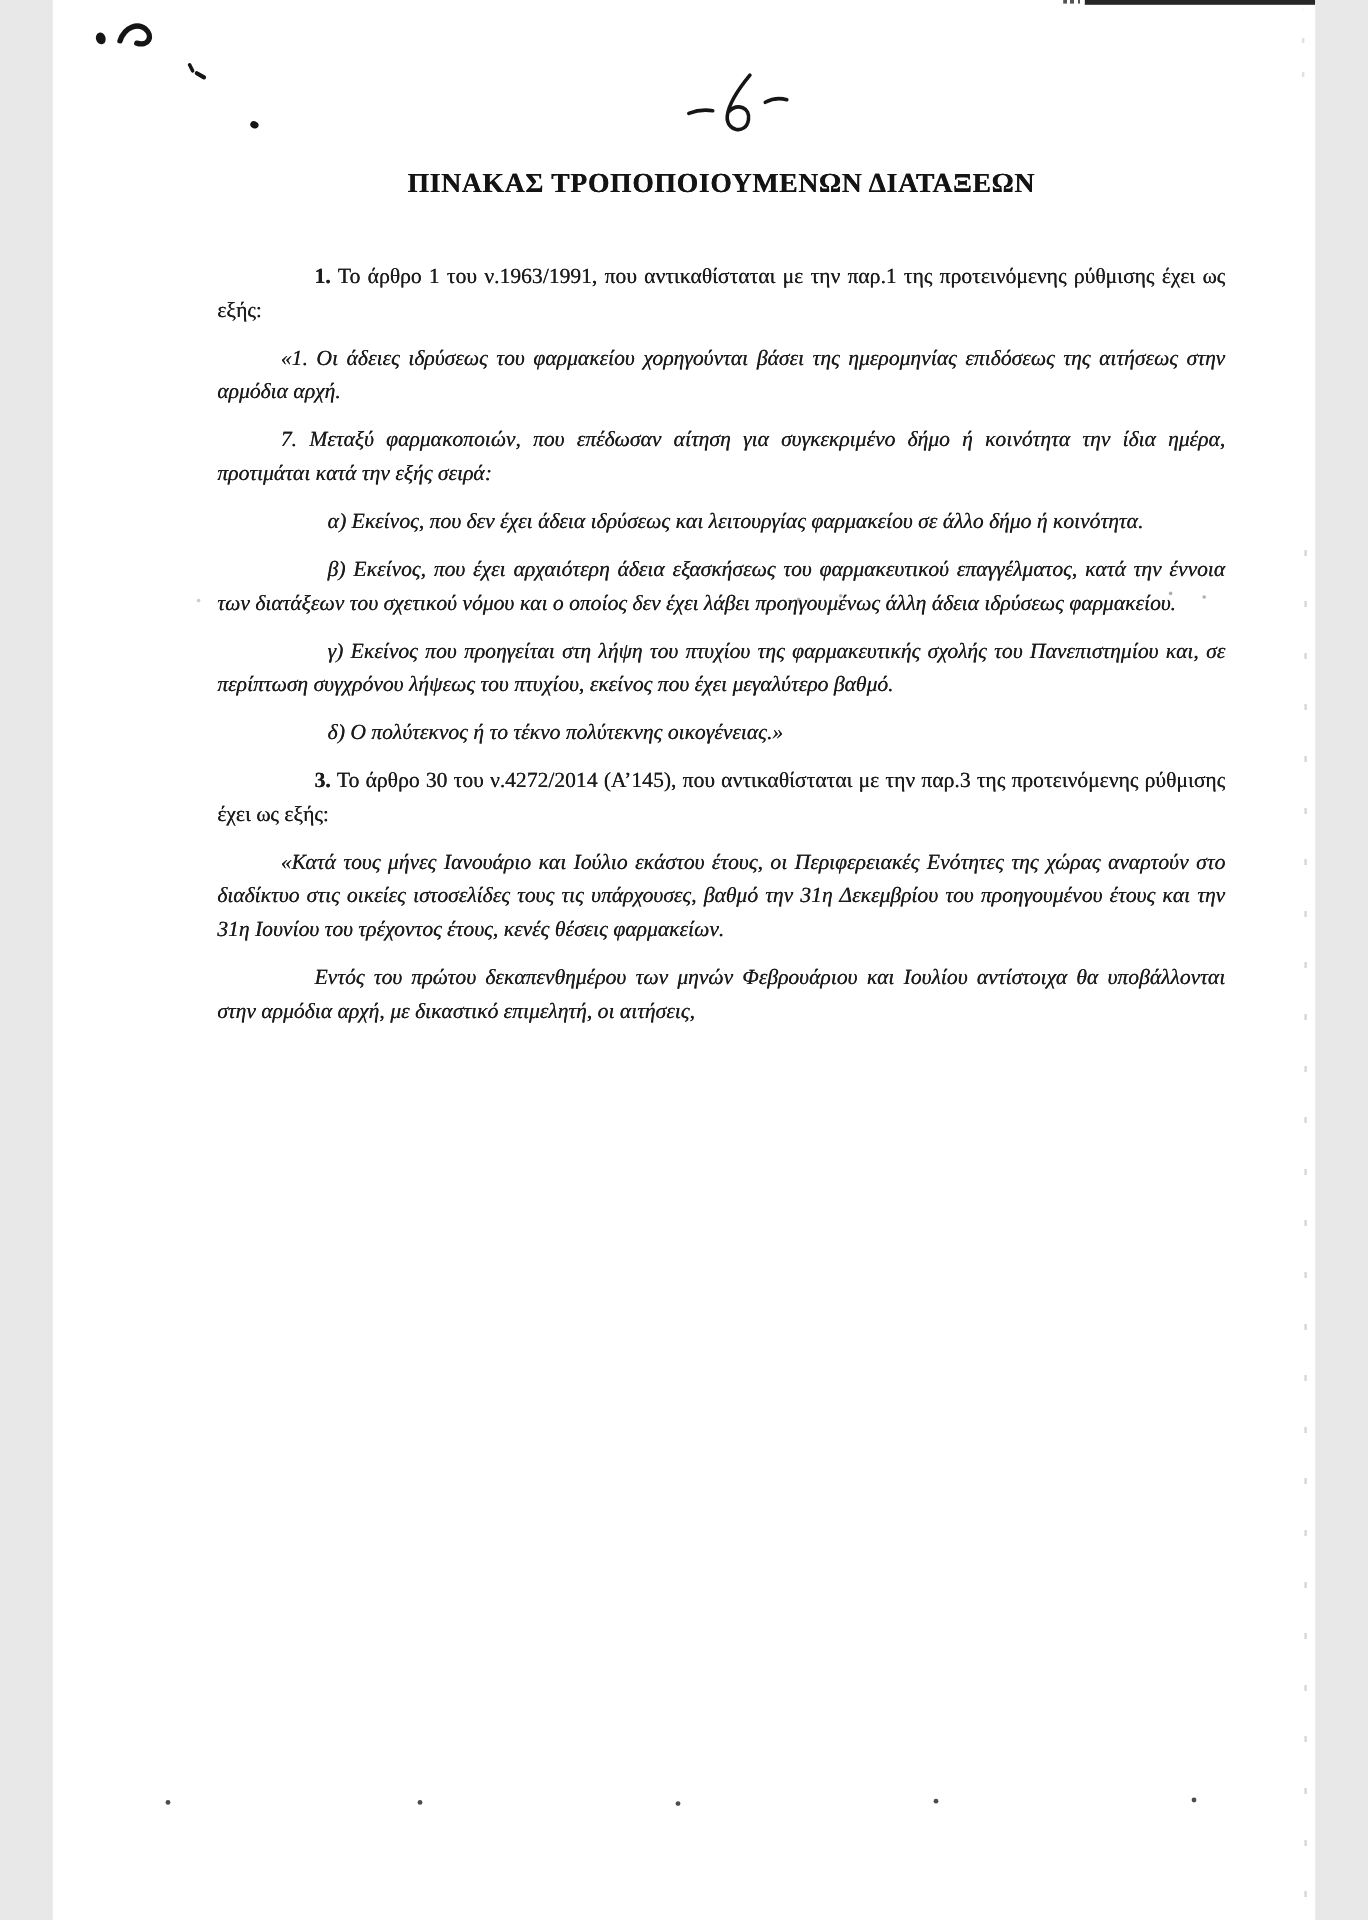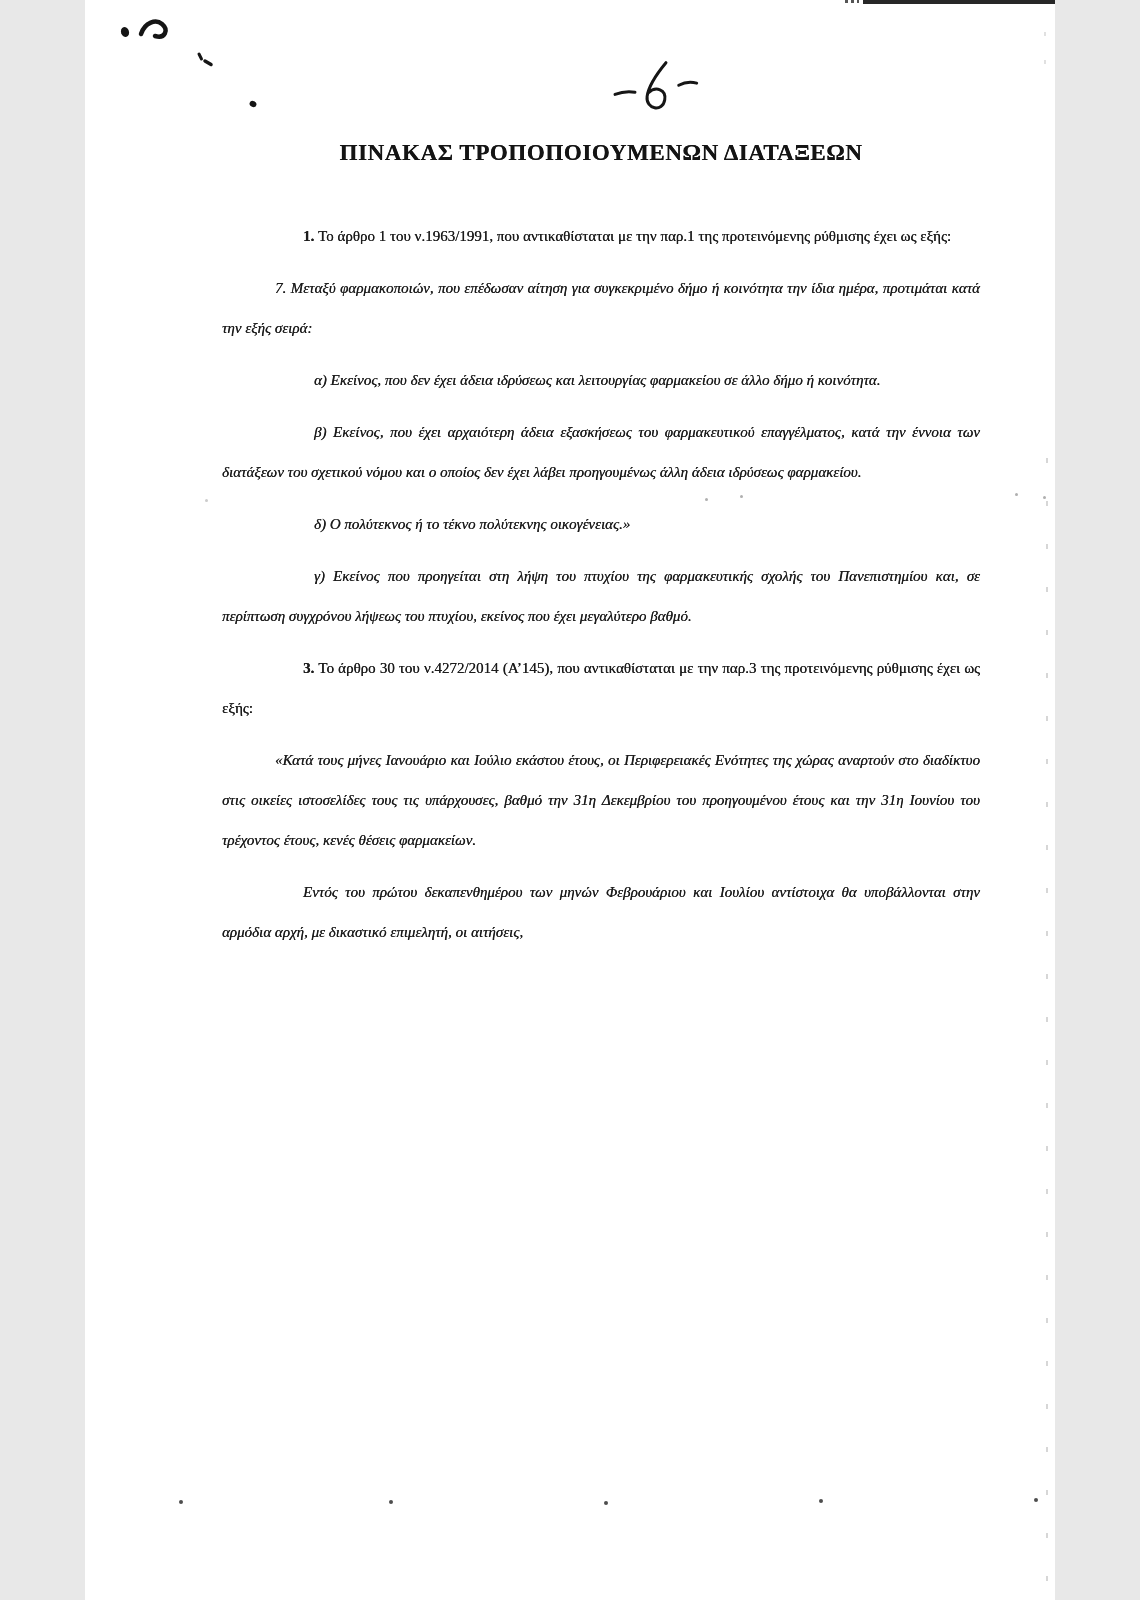--- a/index.html
+++ b/index.html
@@ -1,18 +1,18 @@
 <!DOCTYPE html>
 <html lang="el"><head>
 <meta charset="utf-8">
 <style>
   html,body{margin:0;padding:0;background:#e8e8e8;}
   .page{
     position:relative;
-    width:970px;height:1600px;
+    width:1052px;height:1600px;
     margin:0 auto;
     background:#fff;
     overflow:hidden;
     box-sizing:border-box;
     padding:0 75px 0 137px;
     font-family:"Liberation Serif","DejaVu Serif",serif;
     color:#1c1c1c;
   }
   .sr-only{position:absolute;width:1px;height:1px;overflow:hidden;clip:rect(0 0 0 0);white-space:nowrap;}
   
@@ -29,21 +29,21 @@
     text-align:center;
     font-size:23px;line-height:30px;
     font-weight:bold;letter-spacing:.6px;
     color:#141414;
     text-shadow:.3px 0 0 currentColor;
   }
   
   .body{margin-top:48px;}
   .para{
     margin:0 0 12px;
-    font-size:15px;line-height:40px;
+    font-size:18px;line-height:28px;
     text-align:justify;
     text-shadow:.2px 0 0 currentColor;
   }
   .para.numbered{text-indent:81px;}
   .para.quote{text-indent:53px;}
   .para.list-item{text-indent:92px;}
   .para.quoted{font-style:italic;}
   .pnum{font-weight:bold;}
   
   .speckles span{position:absolute;width:3px;height:3px;border-radius:50%;background:#6d6d6d;opacity:.55;}
@@ -89,25 +89,26 @@
       <path d="M8,35 Q18,31.5 28,33.5" fill="none" stroke="#161616" stroke-width="3" stroke-linecap="round"></path>
       <path d="M60,5 C52,14 42,26 40,38 C38,51 55,55 57.5,42 C59.5,32 49,27.5 41.5,34.5" fill="none" stroke="#161616" stroke-width="3" stroke-linecap="round"></path>
       <path d="M72,28 Q81,23.5 90,26.5" fill="none" stroke="#161616" stroke-width="3" stroke-linecap="round"></path>
     </svg>
   </div>
 
   <h1 class="title">ΠΙΝΑΚΑΣ ΤΡΟΠΟΠΟΙΟΥΜΕΝΩΝ ΔΙΑΤΑΞΕΩΝ</h1>
 
   <main class="body">
       <p class="para numbered"><span class="pnum">1.</span>&nbsp;Το άρθρο 1 του ν.1963/1991, που αντικαθίσταται με την παρ.1 της προτεινόμενης ρύθμισης έχει ως εξής:</p>
+      <p class="para quote quoted">«1. Οι άδειες ιδρύσεως του φαρμακείου χορηγούνται βάσει της ημερομηνίας επιδόσεως της αιτήσεως στην αρμόδια αρχή.</p>
       <p class="para quote quoted">7. Μεταξύ φαρμακοποιών, που επέδωσαν αίτηση για συγκεκριμένο δήμο ή κοινότητα την ίδια ημέρα, προτιμάται κατά την εξής σειρά:</p>
       <p class="para list-item quoted">α) Εκείνος, που δεν έχει άδεια ιδρύσεως και λειτουργίας φαρμακείου σε άλλο δήμο ή κοινότητα.</p>
       <p class="para list-item quoted">β) Εκείνος, που έχει αρχαιότερη άδεια εξασκήσεως του φαρμακευτικού επαγγέλματος, κατά την έννοια των διατάξεων του σχετικού νόμου και ο οποίος δεν έχει λάβει προηγουμένως άλλη άδεια ιδρύσεως φαρμακείου.</p>
+      <p class="para list-item quoted">γ) Εκείνος που προηγείται στη λήψη του πτυχίου της φαρμακευτικής σχολής του Πανεπιστημίου και, σε περίπτωση συγχρόνου λήψεως του πτυχίου, εκείνος που έχει μεγαλύτερο βαθμό.</p>
       <p class="para list-item quoted">δ) Ο πολύτεκνος ή το τέκνο πολύτεκνης οικογένειας.»</p>
-      <p class="para list-item quoted">γ) Εκείνος που προηγείται στη λήψη του πτυχίου της φαρμακευτικής σχολής του Πανεπιστημίου και, σε περίπτωση συγχρόνου λήψεως του πτυχίου, εκείνος που έχει μεγαλύτερο βαθμό.</p>
       <p class="para numbered"><span class="pnum">3.</span>&nbsp;Το άρθρο 30 του ν.4272/2014 (Α’145), που αντικαθίσταται με την παρ.3 της προτεινόμενης ρύθμισης έχει ως εξής:</p>
       <p class="para quote quoted">«Κατά τους μήνες Ιανουάριο και Ιούλιο εκάστου έτους, οι Περιφερειακές Ενότητες της χώρας αναρτούν στο διαδίκτυο στις οικείες ιστοσελίδες τους τις υπάρχουσες, βαθμό την 31η Δεκεμβρίου του προηγουμένου έτους και την 31η Ιουνίου του τρέχοντος έτους, κενές θέσεις φαρμακείων.</p>
       <p class="para numbered quoted">Εντός του πρώτου δεκαπενθημέρου των μηνών Φεβρουάριου και Ιουλίου αντίστοιχα θα υποβάλλονται στην αρμόδια αρχή, με δικαστικό επιμελητή, οι αιτήσεις,</p>
     </main>
 
   <div class="speckles">
     <span></span>
     <span></span>
     <span></span>
     <span></span>

